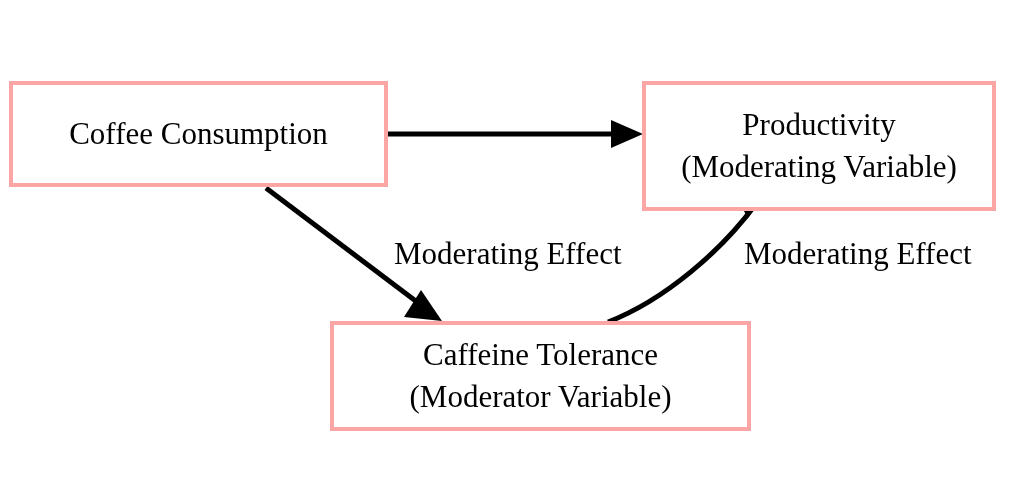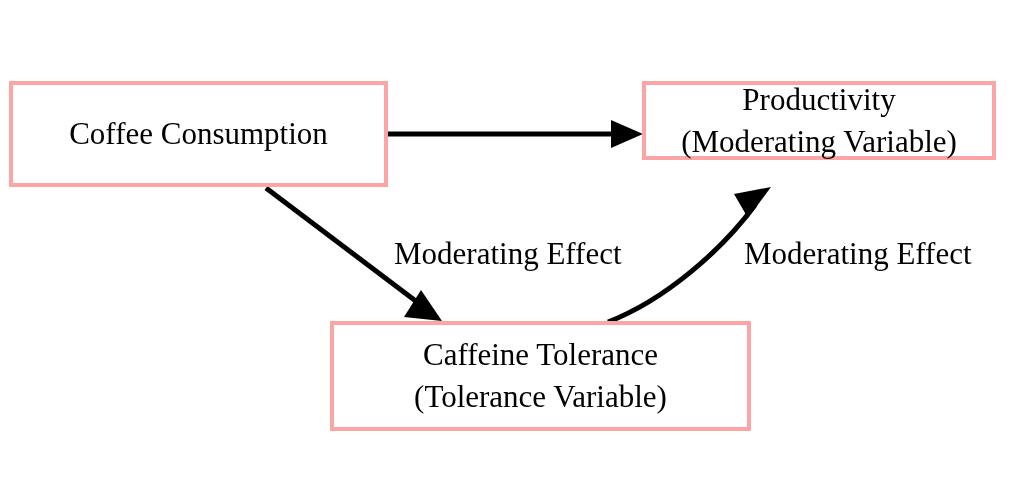--- a/index.html
+++ b/index.html
@@ -49,21 +49,21 @@
   #node-independent {
     left: 9px;
     top: 81px;
     width: 379px;
     height: 106px;
   }
   #node-dependent {
     left: 642px;
     top: 81px;
     width: 354px;
-    height: 79px;
+    height: 130px;
   }
   #node-moderator {
     left: 330px;
     top: 321px;
     width: 421px;
     height: 110px;
   }
   .edge-label {
     position: absolute;
     font-size: 31px;
@@ -112,21 +112,21 @@
     <span class="node-line">Coffee Consumption</span>
   </div>
 
   <div class="node-box" id="node-dependent">
     <span class="node-line">Productivity</span>
     <span class="node-line">(Moderating Variable)</span>
   </div>
 
   <div class="node-box" id="node-moderator">
     <span class="node-line">Caffeine Tolerance</span>
-    <span class="node-line">(Tolerance Variable)</span>
+    <span class="node-line">(Moderator Variable)</span>
   </div>
 
 
   <div class="edge-label" id="label-moderating-effect-1">Moderating Effect</div>
 
   <div class="edge-label" id="label-moderating-effect-2">Moderating Effect</div>
 
 </div>
 
 </body></html>

